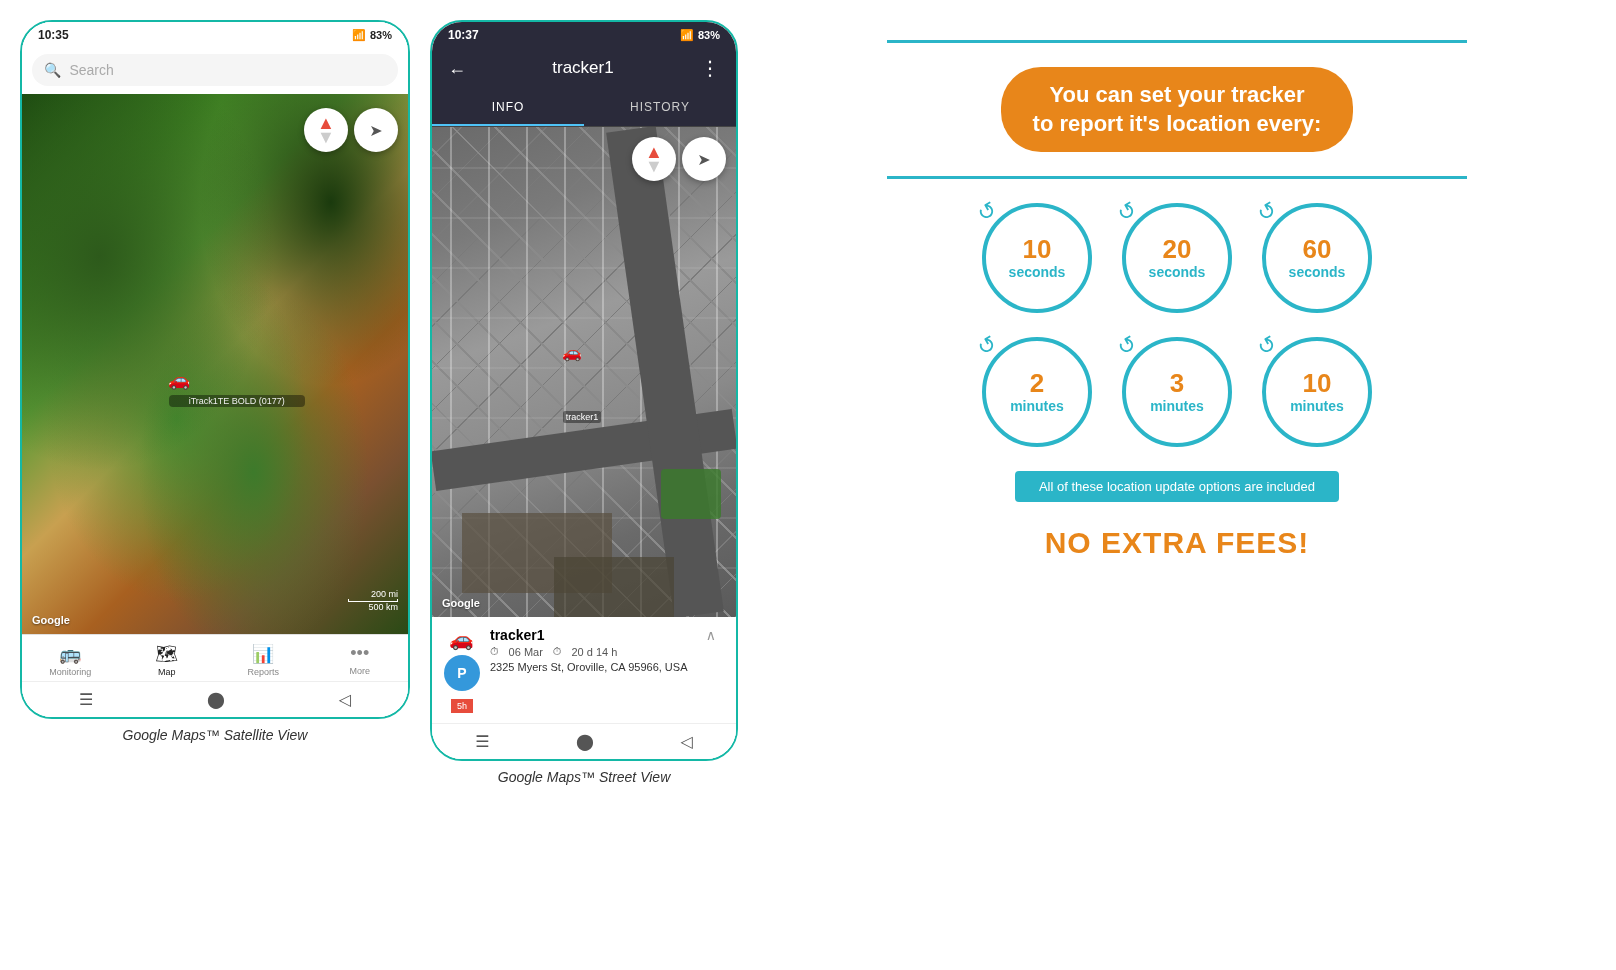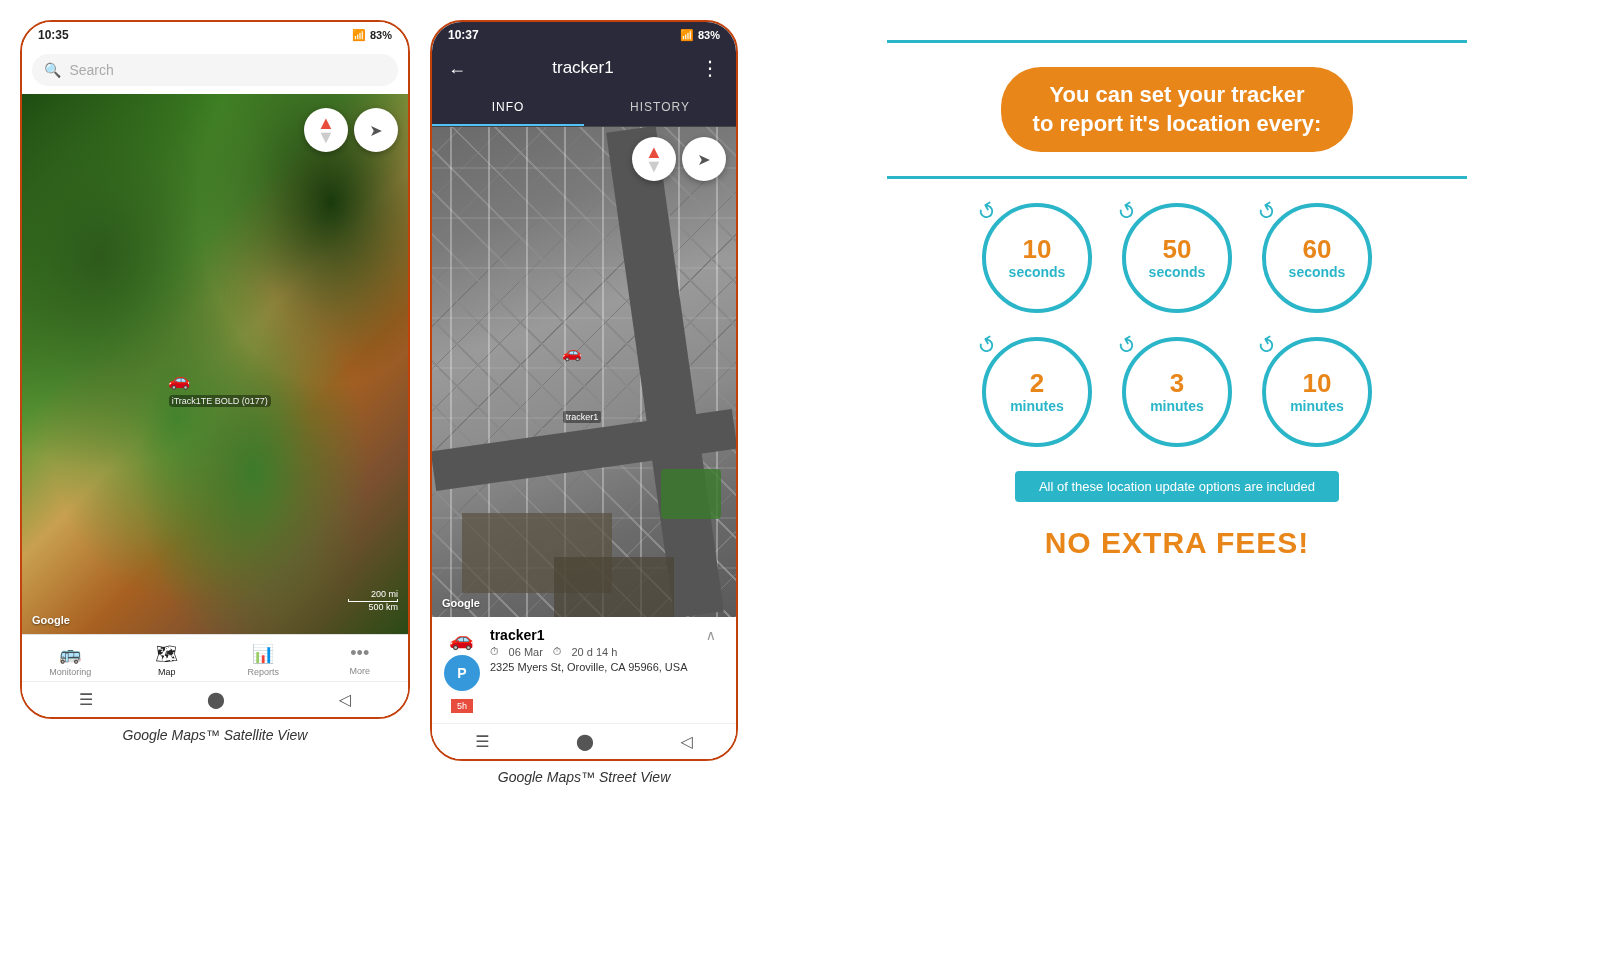--- a/index.html
+++ b/index.html
@@ -14,21 +14,21 @@
       padding: 20px;
       gap: 20px;
       overflow: hidden;
     }
 
     
     .phone-mockup {
       width: 390px;
       background: #fff;
       border-radius: 32px;
-      border: 2px solid #c2410c;
+      border: 2px solid #14b8a6;
       overflow: hidden;
       flex-shrink: 0;
       display: flex;
       flex-direction: column;
     }
 
     .phone-screen {
       display: flex;
       flex-direction: column;
       flex: 1;
@@ -187,21 +187,21 @@
       font-size: 18px;
     }
 
     .map-label {
       position: absolute;
       bottom: 42%;
       left: 38%;
       font-size: 9px;
       color: #eee;
       background: rgba(0,0,0,0.4);
-      padding: 1px 3px;
+      padding: 1px 20px;
       border-radius: 4px;
       white-space: nowrap;
     }
 
     .google-watermark {
       position: absolute;
       bottom: 8px;
       left: 10px;
       font-size: 11px;
       color: #fff;
@@ -649,21 +649,21 @@
     <div class="teal-line"></div>
 
     <div class="circles-row">
       <div class="time-circle">
         <span class="circle-arrow">↺</span>
         <span class="num">10</span>
         <span class="unit">seconds</span>
       </div>
       <div class="time-circle">
         <span class="circle-arrow">↺</span>
-        <span class="num">50</span>
+        <span class="num">20</span>
         <span class="unit">seconds</span>
       </div>
       <div class="time-circle">
         <span class="circle-arrow">↺</span>
         <span class="num">60</span>
         <span class="unit">seconds</span>
       </div>
     </div>
 
     <div class="circles-row">

